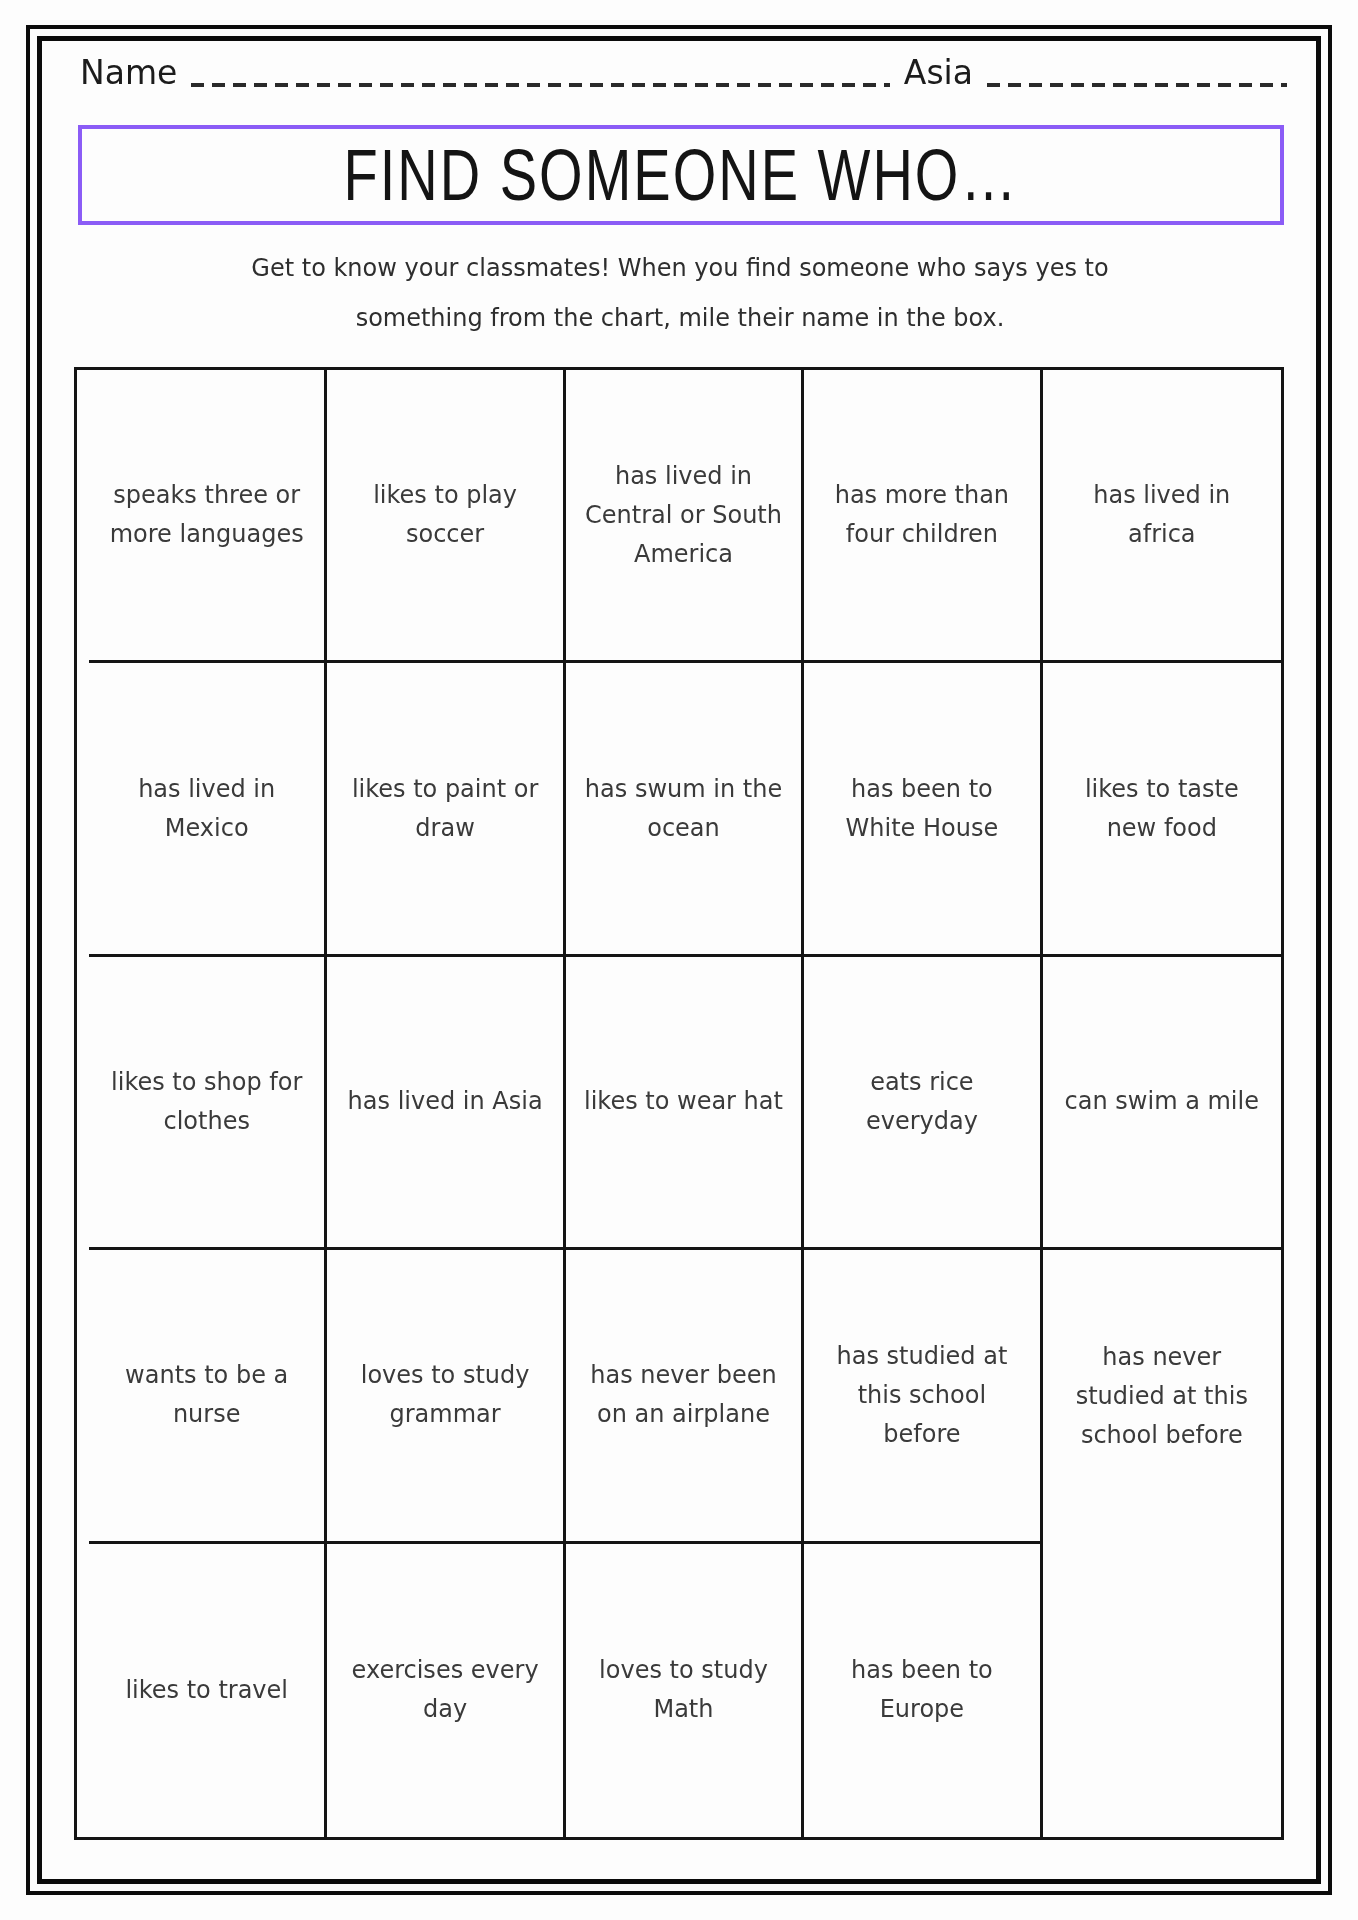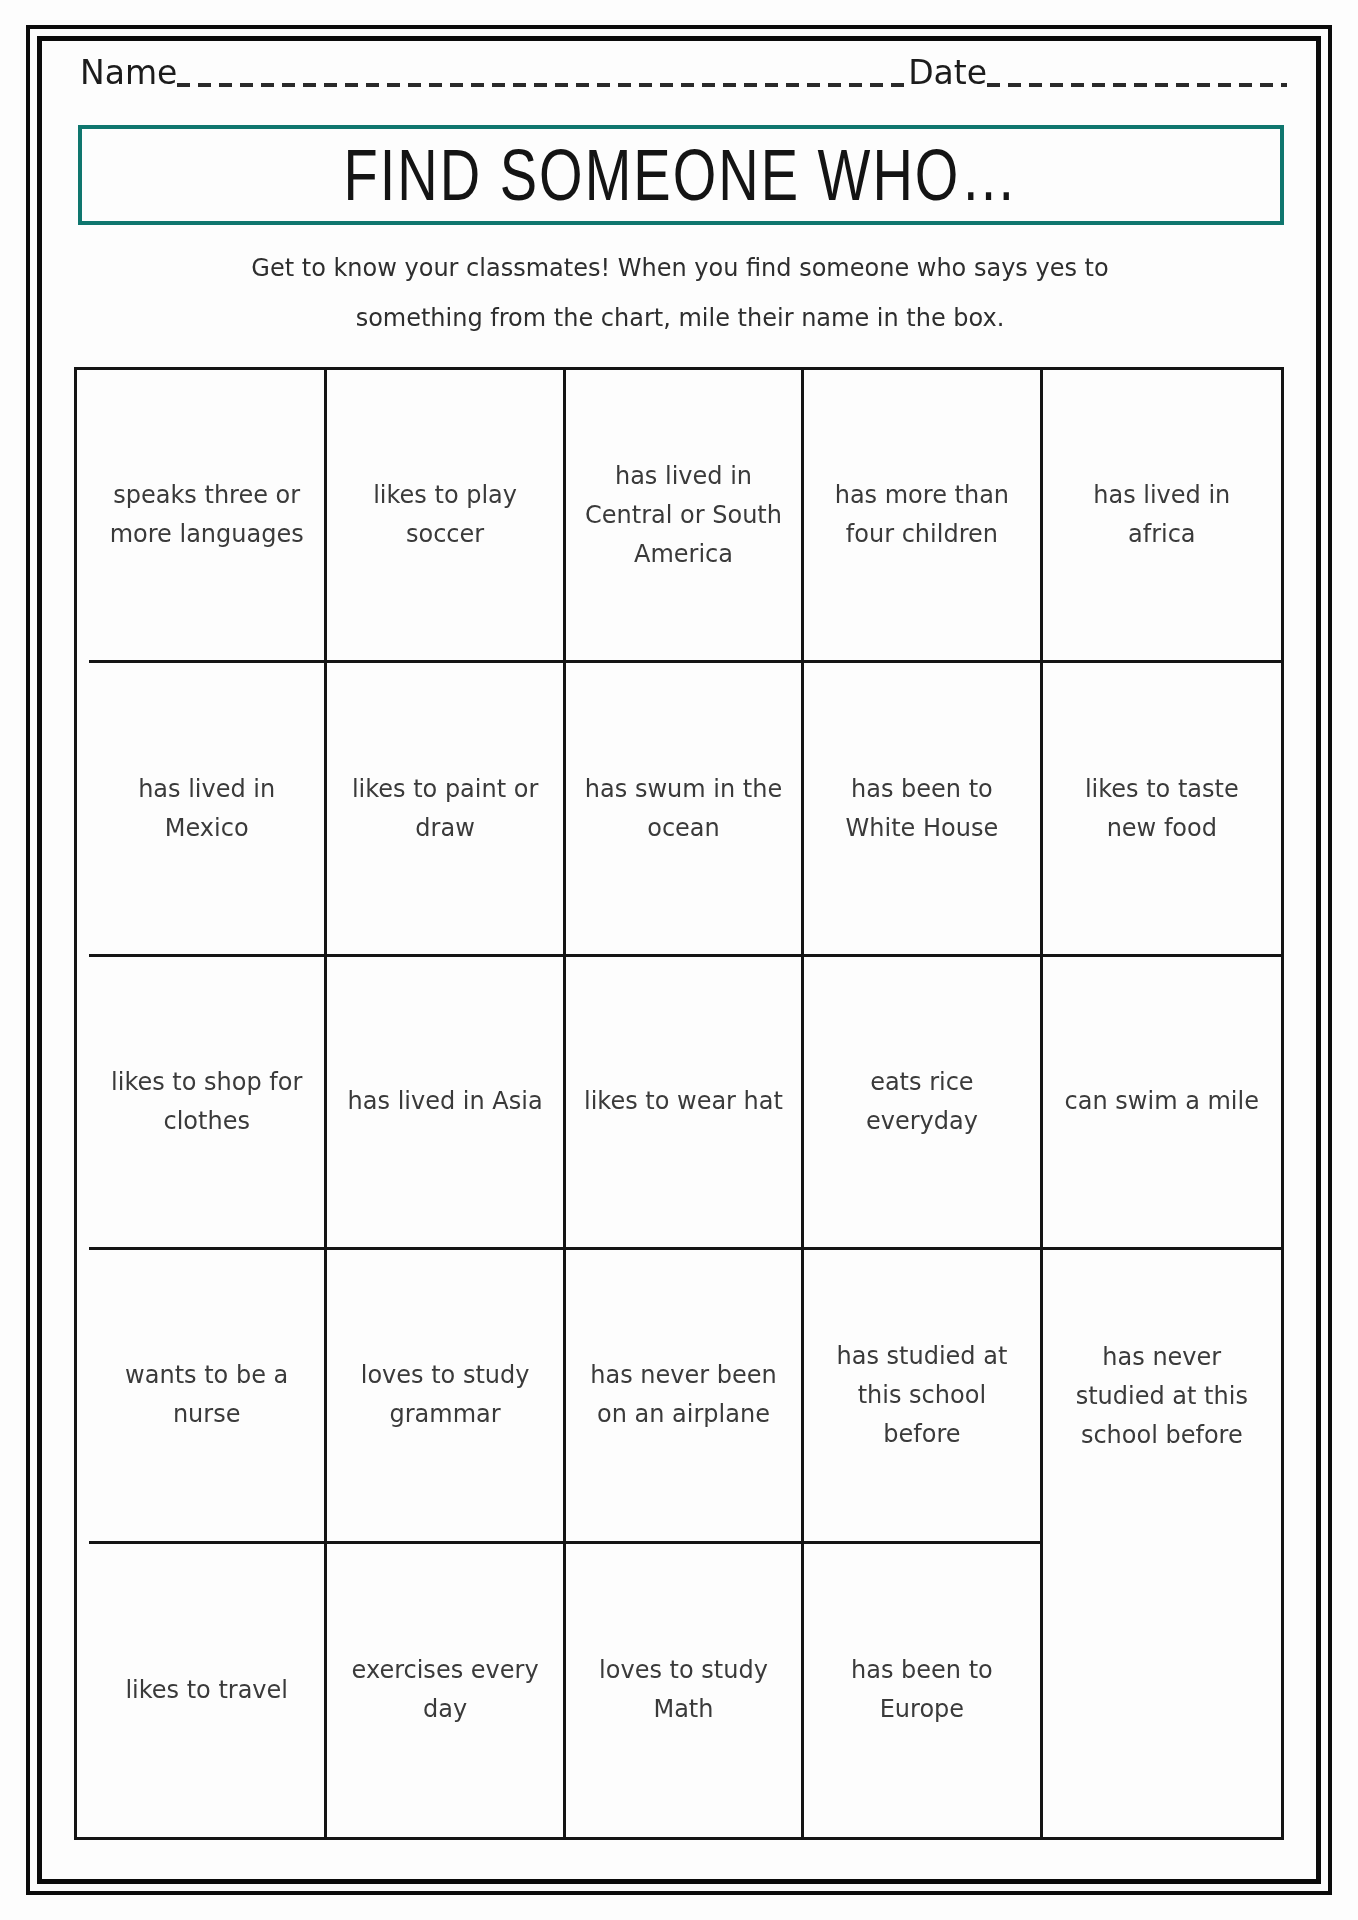--- a/index.html
+++ b/index.html
@@ -23,40 +23,40 @@
     left: 37px; right: 37px; top: 36px; bottom: 36px;
     border: 5px solid #0b0b0b;
   }
   .header-row {
     position: absolute;
     left: 80px; top: 50px;
     width: 1207px;
     height: 42px;
     display: flex;
     align-items: flex-end;
-    gap: 0;
+    gap: 14px;
   }
   .hand-label {
     font-size: 33px;
     line-height: 38px;
     color: #1c1c1c;
     white-space: nowrap;
   }
   .dash-line {
     height: 4px;
     margin-bottom: 5px;
     background: repeating-linear-gradient(90deg, #2a2a2a 0 13px, transparent 13px 21px);
   }
   .name-line { flex: 1 1 auto; }
   .date-line { flex: 0 0 300px; }
   .title-box {
     position: absolute;
     left: 78px; top: 125px;
     width: 1198px; height: 92px;
-    border: 4px solid #0f766e;
+    border: 4px solid #8b5cf6;
     display: flex;
     align-items: center;
     justify-content: center;
   }
   .page-title {
     font-family: "Liberation Sans", sans-serif;
     font-size: 56px;
     letter-spacing: 2px;
     color: #141414;
     transform: scaleY(1.28);
@@ -105,21 +105,21 @@
 </head>
 <body>
 
 <div class="page">
   <div class="frame-outer"></div>
   <div class="frame-inner"></div>
 
   <div class="header-row">
     <span class="hand-label">Name</span>
     <div class="dash-line name-line"></div>
-    <span class="hand-label">Date</span>
+    <span class="hand-label">Asia</span>
     <div class="dash-line date-line"></div>
   </div>
 
   <div class="title-box">
     <div class="page-title">FIND SOMEONE WHO…</div>
   </div>
 
   <div class="instructions">
     <div>Get to know your classmates! When you find someone who says yes to</div>
     <div>something from the chart, mile their name in the box.</div>

